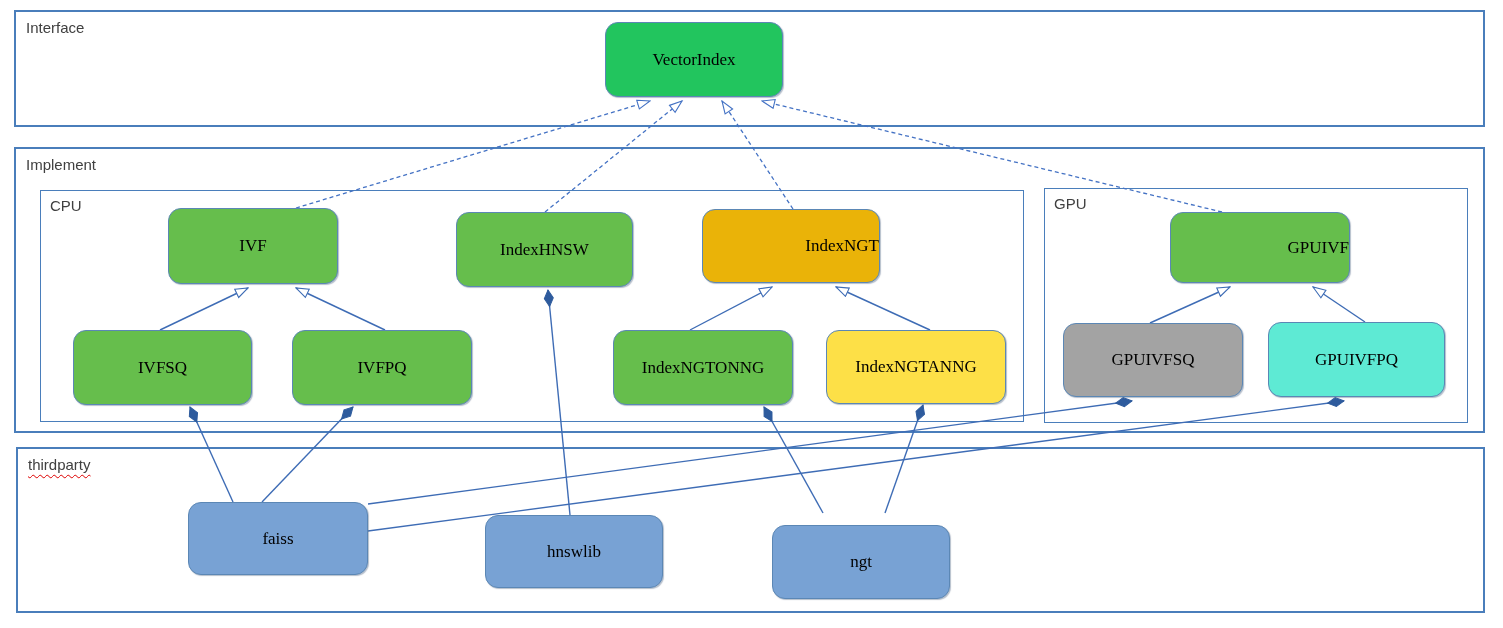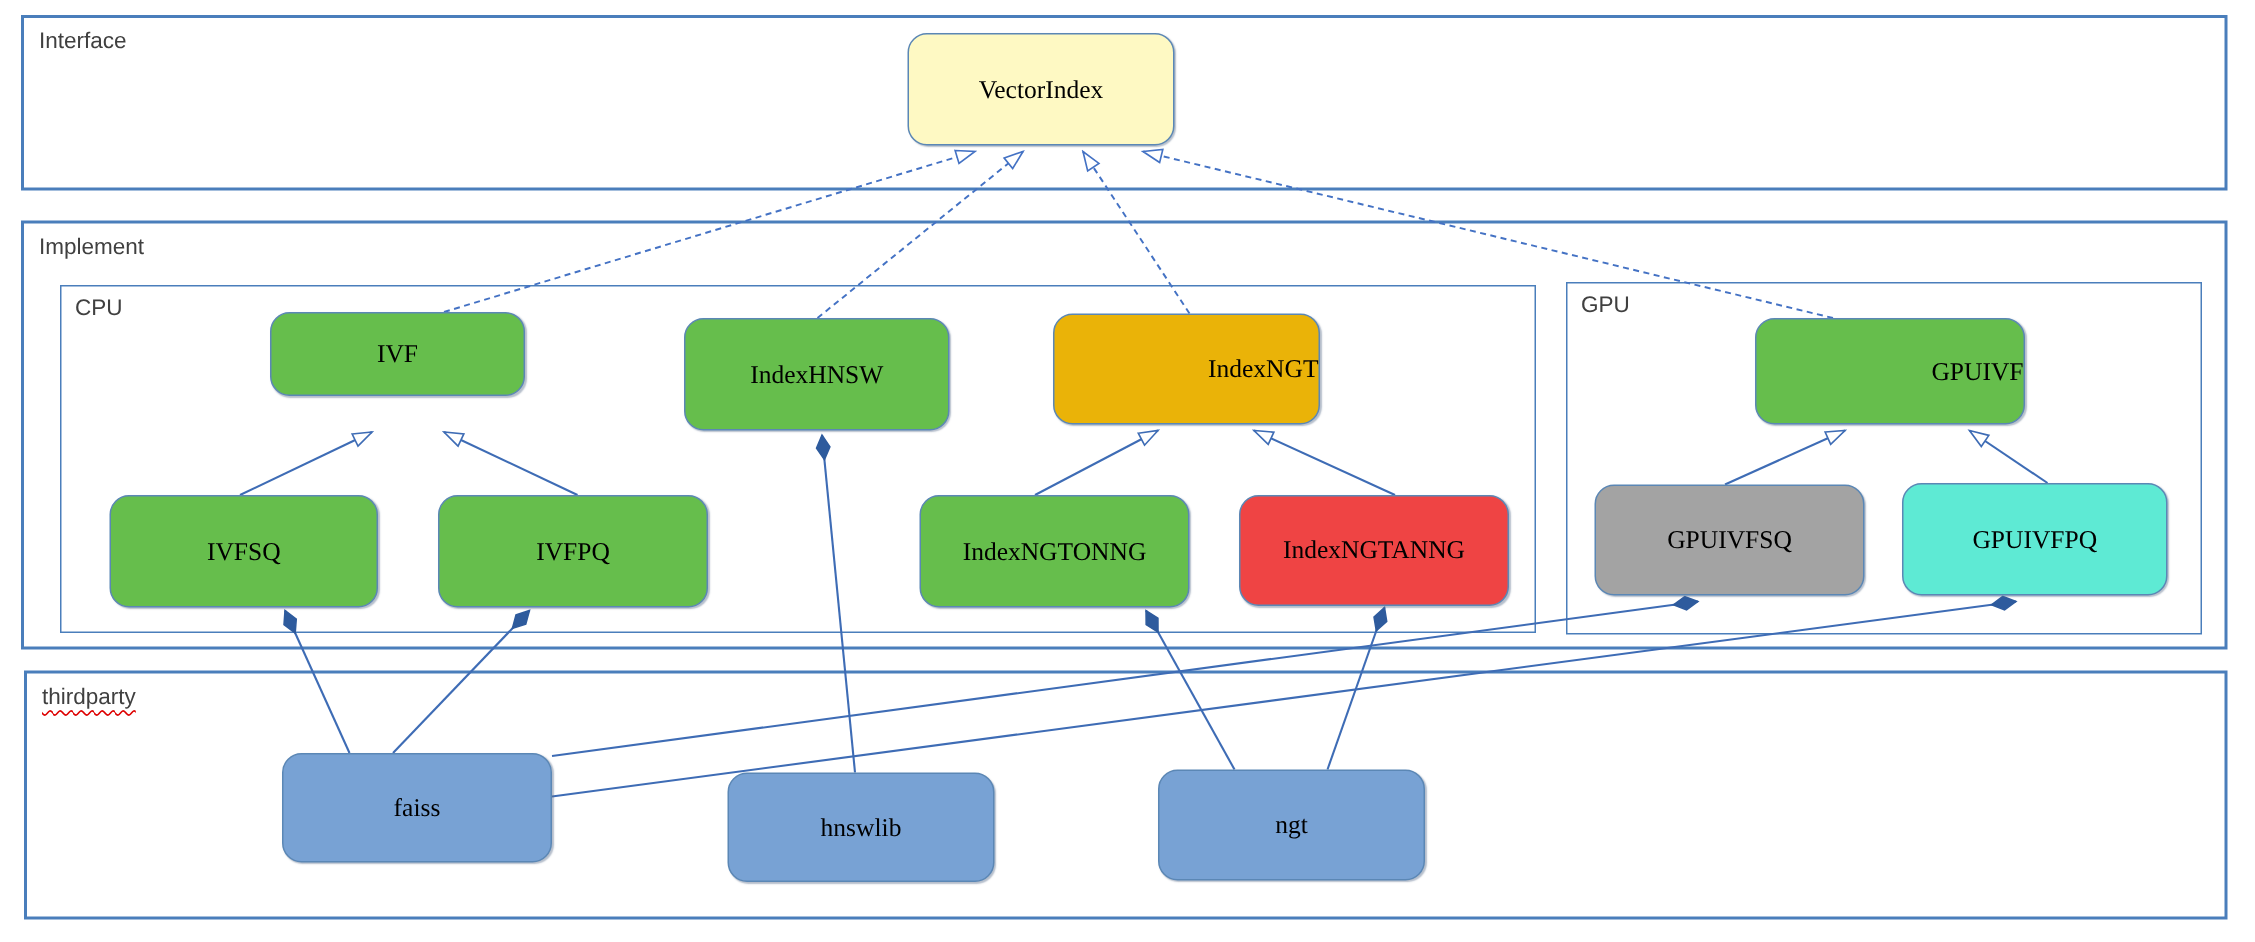--- a/index.html
+++ b/index.html
@@ -34,21 +34,21 @@
   #edges{position:absolute;left:0;top:0;width:1503px;height:628px;z-index:2;pointer-events:none;}
   
   .node{
     position:absolute;z-index:3;box-sizing:border-box;
     border:1.5px solid #5b87b5;border-radius:13px;
     display:flex;align-items:center;justify-content:center;
     font-family:"Liberation Serif",serif;font-size:17px;color:#000;
     box-shadow:1px 1px 1px rgba(90,110,140,0.45);
   }
   .node-vectorindex {left:605px; top:22px;  width:178px; height:75px;}
-  .node-ivf         {left:180px; top:208px; width:170px; height:56px;}
+  .node-ivf         {left:168px; top:208px; width:170px; height:76px;}
   .node-indexhnsw   {left:456px; top:212px; width:177px; height:75px;}
   .node-indexngt    {left:702px; top:209px; width:178px; height:74px;}
   .node-indexngtonng{left:613px; top:330px; width:180px; height:75px;}
   .node-indexngtanng{left:826px; top:330px; width:180px; height:74px;}
   .node-gpuivf      {left:1170px;top:212px; width:180px; height:71px;}
   .node-gpuivfsq    {left:1063px;top:323px; width:180px; height:74px;}
   .node-gpuivfpq    {left:1268px;top:322px; width:177px; height:75px;}
   .node-faiss       {left:188px; top:502px; width:180px; height:73px;}
   .node-hnswlib     {left:485px; top:515px; width:178px; height:73px;}
   .node-ngt         {left:772px; top:513px; width:178px; height:74px;}
@@ -102,41 +102,41 @@
       <line x1="1365" y1="322" x2="1313" y2="287" stroke="#3e6cb5" stroke-width="1.4" marker-end="url(#m-open)"></line>
       <line x1="233" y1="502" x2="190" y2="407" stroke="#3e6cb5" stroke-width="1.4" marker-end="url(#m-diamond)"></line>
       <line x1="262" y1="502" x2="353" y2="407" stroke="#3e6cb5" stroke-width="1.4" marker-end="url(#m-diamond)"></line>
       <line x1="570" y1="515" x2="548" y2="290" stroke="#3e6cb5" stroke-width="1.4" marker-end="url(#m-diamond)"></line>
       <line x1="823" y1="513" x2="764" y2="407" stroke="#3e6cb5" stroke-width="1.4" marker-end="url(#m-diamond)"></line>
       <line x1="885" y1="513" x2="923" y2="405" stroke="#3e6cb5" stroke-width="1.4" marker-end="url(#m-diamond)"></line>
       <line x1="368" y1="504" x2="1132" y2="401" stroke="#3e6cb5" stroke-width="1.4" marker-end="url(#m-diamond)"></line>
       <line x1="368" y1="531" x2="1344" y2="401" stroke="#3e6cb5" stroke-width="1.4" marker-end="url(#m-diamond)"></line>
     </svg>
 
-  <div class="node node-vectorindex" style="background: #fef9c3;">
+  <div class="node node-vectorindex" style="background: #22c55e;">
     <span>VectorIndex</span>
   </div>
 
   <div class="node node-ivf" style="background: rgb(102, 190, 76);">
     <span>IVF</span>
   </div>
 
   <div class="node node-indexhnsw" style="background: rgb(102, 190, 76);">
     <span>IndexHNSW</span>
   </div>
 
   <div class="node node-indexngt" style="background: #eab308; justify-content: flex-end;">
     <span>IndexNGT</span>
   </div>
 
   <div class="node node-indexngtonng" style="background: rgb(102, 190, 76);">
     <span>IndexNGTONNG</span>
   </div>
 
-  <div class="node node-indexngtanng" style="background: #ef4444; text-align: right;">
+  <div class="node node-indexngtanng" style="background: #fde047; text-align: right;">
     <span>IndexNGTANNG</span>
   </div>
 
   <div class="node node-gpuivf" style="background: rgb(102, 190, 76); justify-content: flex-end;">
     <span>GPUIVF</span>
   </div>
 
   <div class="node node-gpuivfsq" style="background: #a3a3a3;">
     <span>GPUIVFSQ</span>
   </div>
@@ -154,17 +154,17 @@
   </div>
 
   <div class="node node-faiss" style="background: rgb(120, 162, 212);">
     <span>faiss</span>
   </div>
 
   <div class="node node-hnswlib" style="background: rgb(120, 162, 212);">
     <span>hnswlib</span>
   </div>
 
-  <div class="node node-ngt" style="background: rgb(120, 162, 212);">
+  <div class="node node-ngt" style="background: rgb(120, 162, 212); margin-top: 12px;">
     <span>ngt</span>
   </div>
 
 </div>
 
 </body></html>

